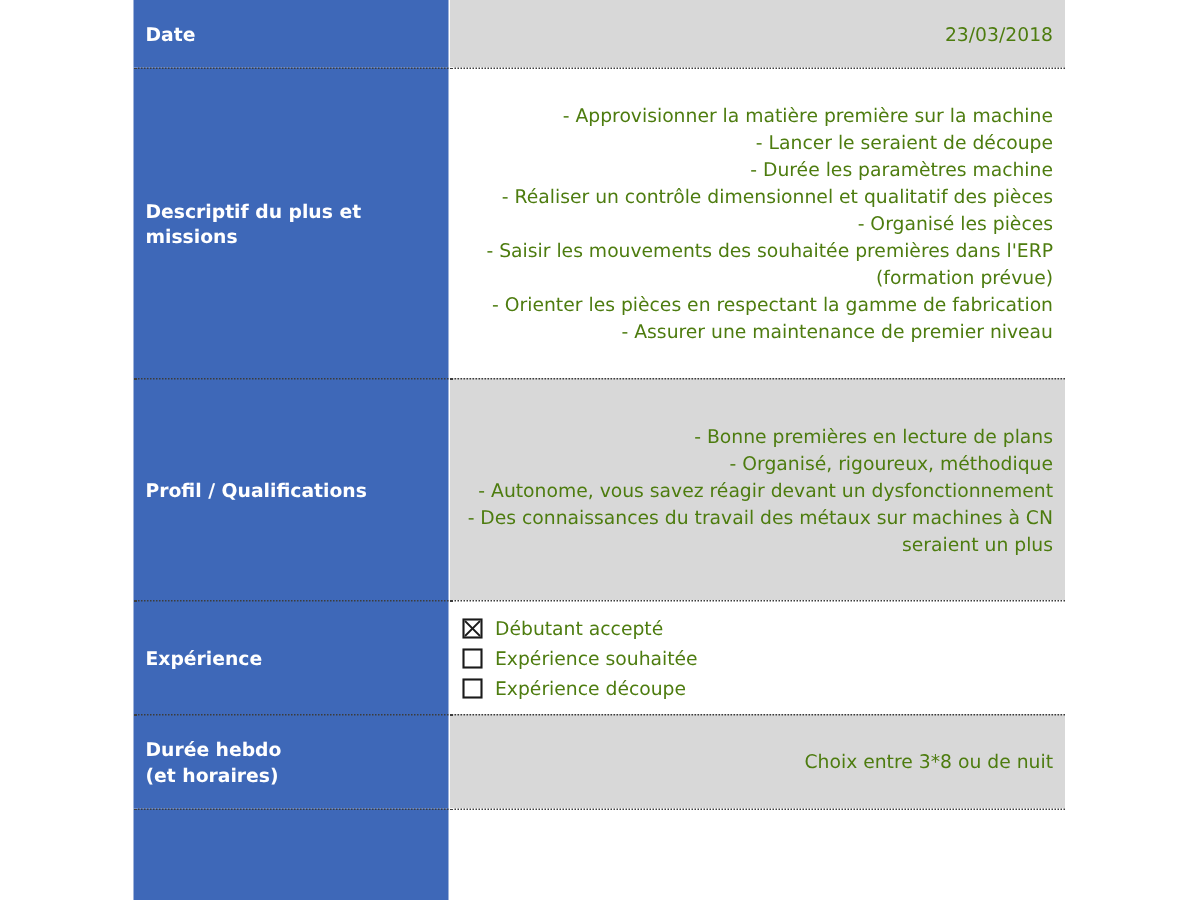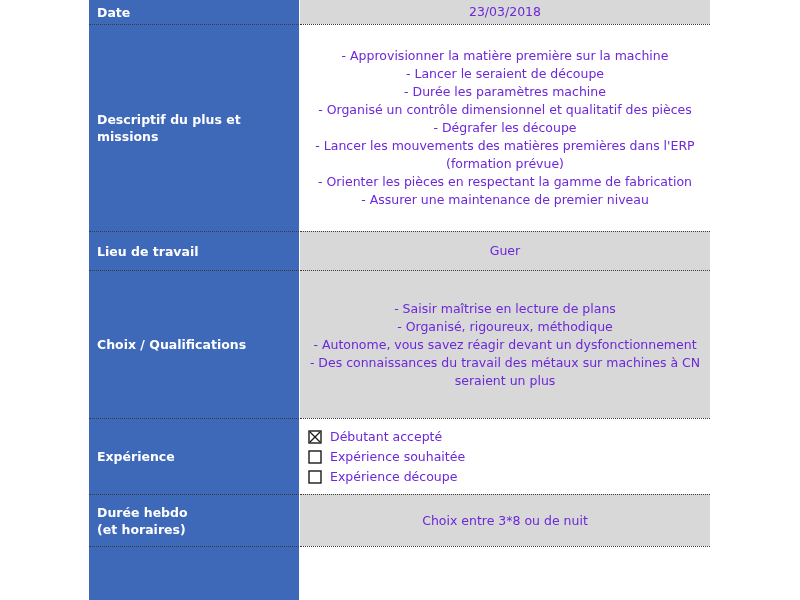--- a/index.html
+++ b/index.html
@@ -32,30 +32,30 @@
   col.c-value { width: 410px; }
 
   th.label-cell {
     background: var(--accent, #3e68b8);
     color: #ffffff;
     font-weight: bold;
     font-size: 12.5px;
     line-height: 17px;
     text-align: left;
     vertical-align: middle;
-    padding: 3px 8px;
+    padding: 14px 8px;
     white-space: pre-line;
     border-top: 1px dotted #3c3c3c;
   }
   td.value-cell {
     background: var(--cellbg, #d8d8d8);
-    color: #6d28d9;
+    color: #4d7c0f;
     font-size: 12.5px;
     line-height: 18px;
-    text-align: center;
+    text-align: right;
     vertical-align: middle;
     padding: 3px 8px;
     border-top: 1px dotted #3c3c3c;
   }
   td.value-cell.alt { background: var(--altbg, #ffffff); }
   tr.r0 > th, tr.r0 > td { border-top: none; }
 
   
   tr.r0 { height: 22px; }
   tr.r1 { height: 207px; }
@@ -96,35 +96,31 @@
           <tr class="row r0">
             <th class="label-cell">Date</th>
             <td class="value-cell"><span>23/03/2018</span></td>
           </tr>
           <tr class="row r1">
             <th class="label-cell">Descriptif du plus et missions</th>
             <td class="value-cell alt">
               <div class="bullet-line">- Approvisionner la matière première sur la machine</div>
               <div class="bullet-line">- Lancer le seraient de découpe</div>
               <div class="bullet-line">- Durée les paramètres machine</div>
-              <div class="bullet-line">- Organisé un contrôle dimensionnel et qualitatif des pièces</div>
-              <div class="bullet-line">- Dégrafer les découpe</div>
-              <div class="bullet-line">- Lancer les mouvements des matières premières dans l'ERP (formation prévue)</div>
+              <div class="bullet-line">- Réaliser un contrôle dimensionnel et qualitatif des pièces</div>
+              <div class="bullet-line">- Organisé les pièces</div>
+              <div class="bullet-line">- Saisir les mouvements des souhaitée premières dans l'ERP (formation prévue)</div>
               <div class="bullet-line">- Orienter les pièces en respectant la gamme de fabrication</div>
               <div class="bullet-line">- Assurer une maintenance de premier niveau</div>
             </td>
           </tr>
-          <tr class="row r2">
-            <th class="label-cell">Lieu de travail</th>
-            <td class="value-cell"><span>Guer</span></td>
-          </tr>
           <tr class="row r4">
-            <th class="label-cell">Choix / Qualifications</th>
+            <th class="label-cell">Profil / Qualifications</th>
             <td class="value-cell">
-              <div class="bullet-line">- Saisir maîtrise en lecture de plans</div>
+              <div class="bullet-line">- Bonne premières en lecture de plans</div>
               <div class="bullet-line">- Organisé, rigoureux, méthodique</div>
               <div class="bullet-line">- Autonome, vous savez réagir devant un dysfonctionnement</div>
               <div class="bullet-line">- Des connaissances du travail des métaux sur machines à CN seraient un plus</div>
             </td>
           </tr>
           <tr class="row r5">
             <th class="label-cell">Expérience</th>
             <td class="value-cell alt">
               <div class="checkbox-line">
                 <span class="box">

